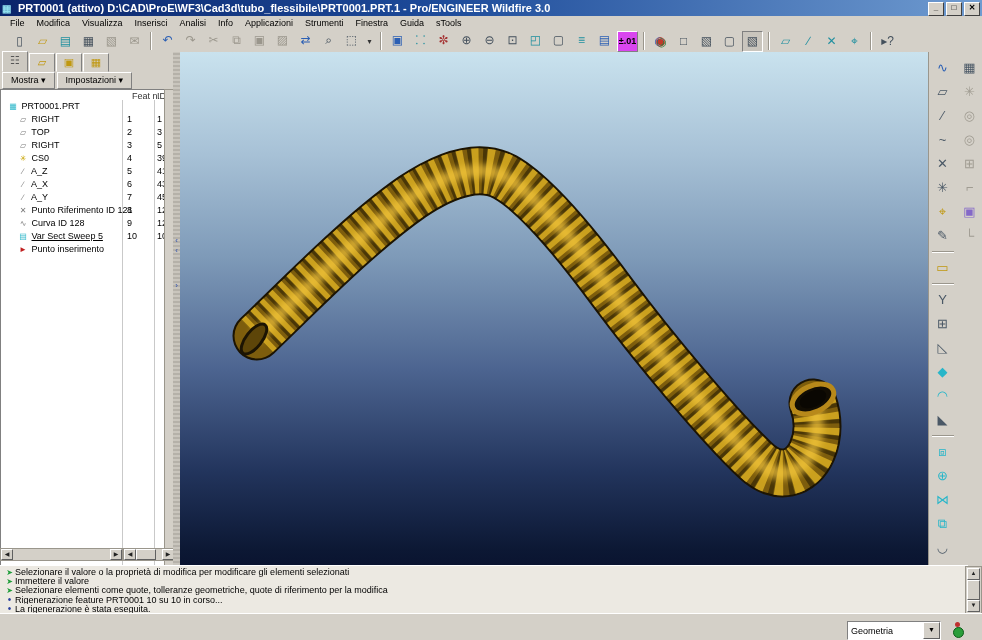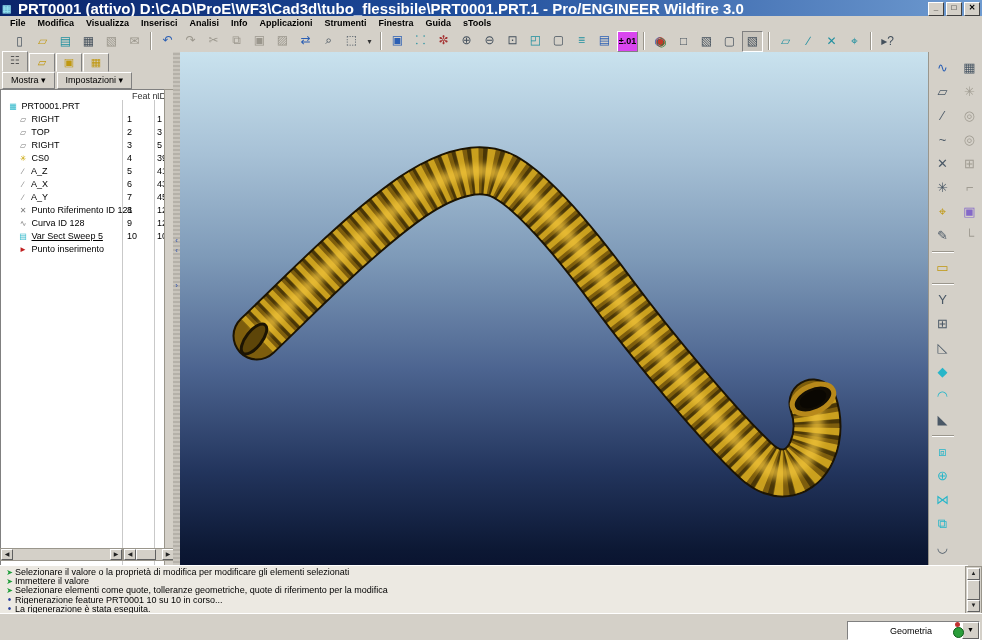--- a/index.html
+++ b/index.html
@@ -3,27 +3,27 @@
 <meta charset="utf-8">
 <style>
   html,body{margin:0;padding:0;width:982px;height:640px;overflow:hidden;
     background:#d4d0c8;font-family:"Liberation Sans",sans-serif;font-size:9px;color:#000;}
   .abs{position:absolute;}
   
   #titlebar{left:0;top:0;width:982px;height:16px;
     background:linear-gradient(90deg,#0a246a 0%,#1d4b9a 45%,#6f9bd0 100%);
     display:flex;align-items:center;color:#fff;font-weight:bold;}
   #titlebar .sysicon{width:13px;height:11px;margin:0 3px 0 2px;color:#8fe0ee;font-size:10px;line-height:11px;}
-  #titlebar .ttl{white-space:nowrap;overflow:hidden;font-size:15px;}
+  #titlebar .ttl{white-space:nowrap;overflow:hidden;font-size:11px;}
   .wbtns{position:absolute;right:2px;top:2px;display:flex;gap:2px;}
   .wbtn{width:14px;height:12px;background:#d4d0c8;border:1px solid;border-color:#fff #404040 #404040 #fff;
     font-size:8px;line-height:10px;text-align:center;color:#000;}
   
   #menubar{left:0;top:16px;width:982px;height:14px;display:flex;align-items:center;padding-left:4px;background:#d4d0c8;}
-  .menuitem{padding:12px 6px;white-space:nowrap;font-weight:bold;}
+  .menuitem{padding:12px 6px;white-space:nowrap;}
   
   #toolbar{left:0;top:30px;width:982px;height:22px;display:flex;align-items:center;padding-left:8px;background:#d4d0c8;
     border-bottom:1px solid #aaa79e;}
   .tsep{width:0;height:18px;border-left:1px solid #9a968c;border-right:1px solid #fff;margin:0 4px;}
   .tbtn{display:inline-block;min-width:19px;height:19px;line-height:19px;text-align:center;
     font-size:12px;color:#44505c;margin:0 1px;border:1px solid transparent;}
   .tbtn[data-c="blue"]{color:#2b5fb4}.tbtn[data-c="teal"]{color:#1f8f9f}
   .tbtn[data-c="yellow"]{color:#c09810}.tbtn[data-c="red"]{color:#a43030}
   .tbtn[data-c="gray"]{color:#9a968c}.tbtn[data-c="multi"]{color:#c03a2a;text-shadow:1px 1px 0 #2a7f3a,-1px 0 0 #2a56b0;}
   .tbtn[data-c="pressed"]{border:1px solid;border-color:#808080 #fff #fff #808080;background:#c9c5bd;}
@@ -77,21 +77,21 @@
   
   #messages{left:0;top:565px;width:964px;height:48px;background:#ece9e2;border-top:1px solid #fff;padding:2px 0 0 4px;}
   .msg{height:9px;line-height:9px;white-space:nowrap;overflow:hidden;font-size:9px;}
   .msg .mic{display:inline-block;width:11px;text-align:center;font-size:8px;}
   .mic[data-ic="prompt"]{color:#1f9e3a;}
   .mic[data-ic="info"]{color:#2a3f9e;font-size:10px;}
   #msgsb{left:965px;top:566px;width:15px;height:46px;}
   
   #statusbar{left:0;top:613px;width:982px;height:27px;background:#d4d0c8;border-top:1px solid #fff;}
   #filtercombo{position:absolute;left:847px;top:7px;width:92px;height:17px;background:#fff;
-    border:1px solid;border-color:#808080 #fff #fff #808080;display:flex;align-items:center;padding-left:39px;}
+    border:1px solid;border-color:#808080 #fff #fff #808080;display:flex;align-items:center;}
   #filtercombo .cval{flex:1;padding-left:3px;font-size:9px;}
   #filtercombo .cbtn{width:15px;height:15px;background:#d4d0c8;border:1px solid;border-color:#fff #606060 #606060 #fff;
     font-size:7px;line-height:14px;text-align:center;}
   #filtericon{position:absolute;left:952px;top:8px;width:12px;height:15px;}
   #filtericon .f1{position:absolute;left:3px;top:0;width:5px;height:5px;border-radius:50%;background:#c03030;}
   #filtericon .f2{position:absolute;left:1px;top:5px;width:9px;height:9px;border-radius:50%;background:#2a9e3a;border:1px solid #0c5c18;}
 </style>
 </head>
 <body>
 

